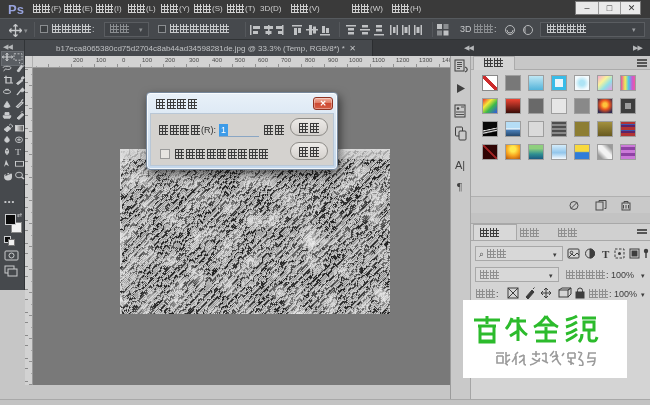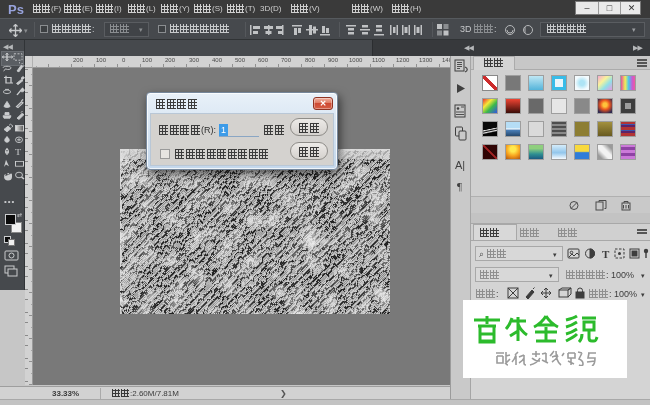--- a/index.html
+++ b/index.html
@@ -154,20 +154,21 @@
         <g fill="#c0c2c4">
           <rect x="0" y="0" width="5" height="5"></rect>
           <rect x="6.5" y="0" width="5" height="5" fill="#8a8d90"></rect>
           <rect x="0" y="6.5" width="5" height="5" fill="#8a8d90"></rect>
           <rect x="6.5" y="6.5" width="5" height="5"></rect>
         </g>
       </svg>
 </div>
 <div class="ab" id="tabbar">
 <div id="doctab"></div>
+<span id="tabtxt">b17eca8065380cd75d2704c8ab44ad34598281de.jpg @ 33.3% (Temp, RGB/8*) *&nbsp;&nbsp;✕</span>
 <span class="ab" style="left:464px;top:4px;color:#b5b7b9;font-size:7px;letter-spacing:-1px">◀◀</span>
 <span class="ab" style="left:633px;top:4px;color:#b5b7b9;font-size:7px;letter-spacing:-1px">▶▶</span>
 </div>
 <div class="ab" id="toolbar">
 <span class="ab" style="left:3px;top:3px;color:#b5b7b9;font-size:7px;letter-spacing:-1px">◀◀</span>
 <div class="ab" style="left:1px;top:11px;width:23px;height:15px;background:#5a5e63;border:1px solid #6a6e73;"></div>
 <svg class="ab" style="left:0;top:11px" width="25" height="152" viewBox="0 0 25 190" preserveAspectRatio="none">
 <g stroke="#caccce" fill="none" stroke-width="1">
 <path d="M7 3v9M2.5 7.5h9" stroke-width="1.4"></path>
           <path d="M5.5 4.5l1.5-2 1.5 2M5.5 10.5l1.5 2 1.5-2M4 6l-2 1.5 2 1.5M11 6l2 1.5-2 1.5"></path>
@@ -382,26 +383,20 @@
 <path d="M39 1v10M34 6h10M37 3l2-2 2 2M37 9l2 2 2-2M36 4l-2 2 2 2M42 4l2 2-2 2" stroke-width="1"></path>
 <rect x="52" y="3" width="9" height="7"></rect>
           <path d="M52 3l3-2h9l-3 2M61 3l3-2v6l-3 3"></path>
 <rect x="69" y="5" width="8" height="6" fill="#3d3d3d"></rect>
           <path d="M70.5 5V3.5a2.5 2.5 0 015 0V5"></path>
 </g>
       </svg>
 <span class="pt ptm" style="left:118px;top:233px;"><span class="z"></span><span class="z"></span>: 100%</span>
 <span class="pt ptm" style="left:170px;top:235px;font-size:7px">▾</span>
 </div>
-<div class="ab" id="statusbar">
-<span class="ab" style="left:52px;top:2px;font-weight:bold;">33.33%</span>
-<span class="ab" style="left:100px;top:1px;width:1px;height:11px;background:#aaa;"></span>
-<span class="ab" style="left:112px;top:2px;"><span class="z" style="width:8px;height:8px;--c:#3a3a3a;margin-right:1px"></span><span class="z" style="width:8px;height:8px;--c:#3a3a3a;margin-right:1px"></span>:2.60M/7.81M</span>
-<span class="ab" style="left:280px;top:2px;color:#555;">❯</span>
-</div>
 <div class="ab" id="bottomstrip"></div>
 <div class="ab" id="wm">
 <svg class="ab" style="left:9px;top:14px" width="148" height="30" viewBox="0 0 148 30">
 <g stroke="#2cbb2c" stroke-width="3" fill="none">
 <path d="M2 6h26M15 2v8M6 12h18M8 12v16h14v-16M8 20h14M8 27h14"></path>
 <path d="M40 4c-2 6-4 9-6 11M40 7h14M46 3v24M46 10c2 5 6 9 9 11M38 22l8-5"></path>
 <path d="M74 2c-3 5-8 9-12 11M74 2c3 5 8 9 12 11M66 11h16M63 18h22M74 13v14M64 27h20"></path>
 <path d="M94 6c4-1 8-2 11-4M94 13c4-1 8-3 11-5M94 20c4-1 8-3 11-5M94 27c4-2 9-5 11-7M110 4h14M112 8h10v8h-10zM110 20c0 4-1 6-3 8M117 16v8c0 2 1 3 3 3h2c2 0 2-1 3-4"></path>
 </g>
       </svg>

